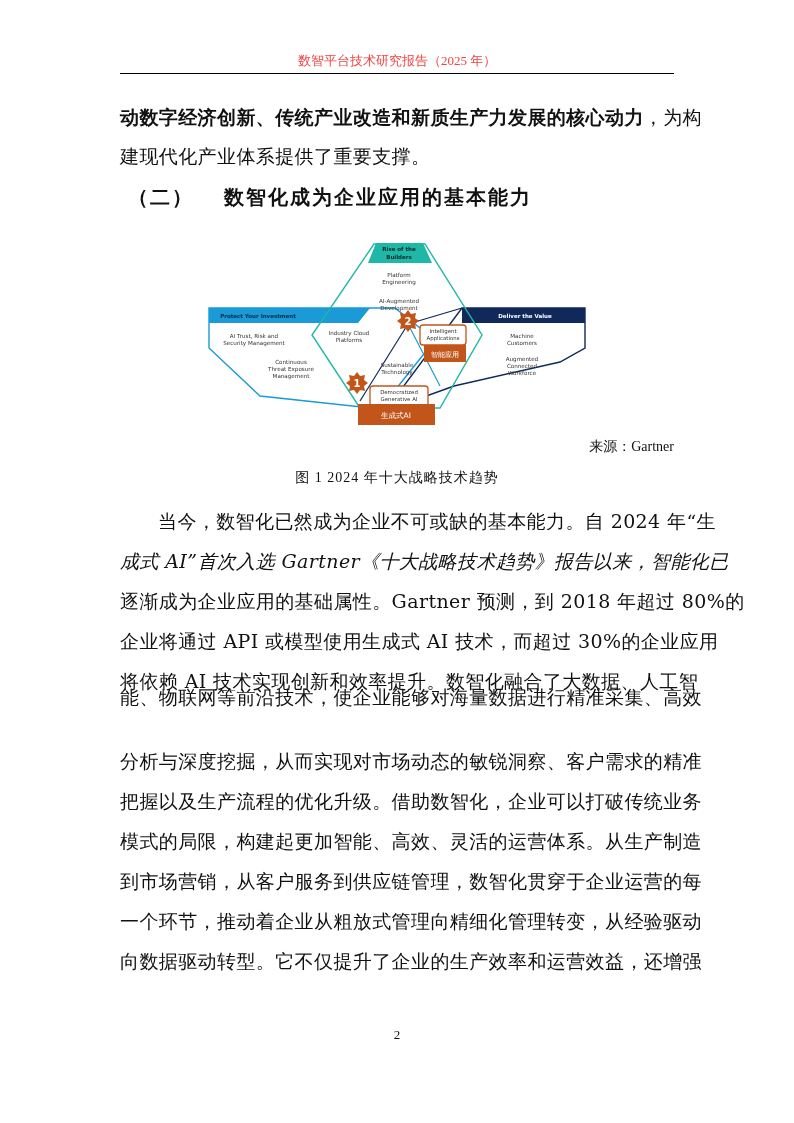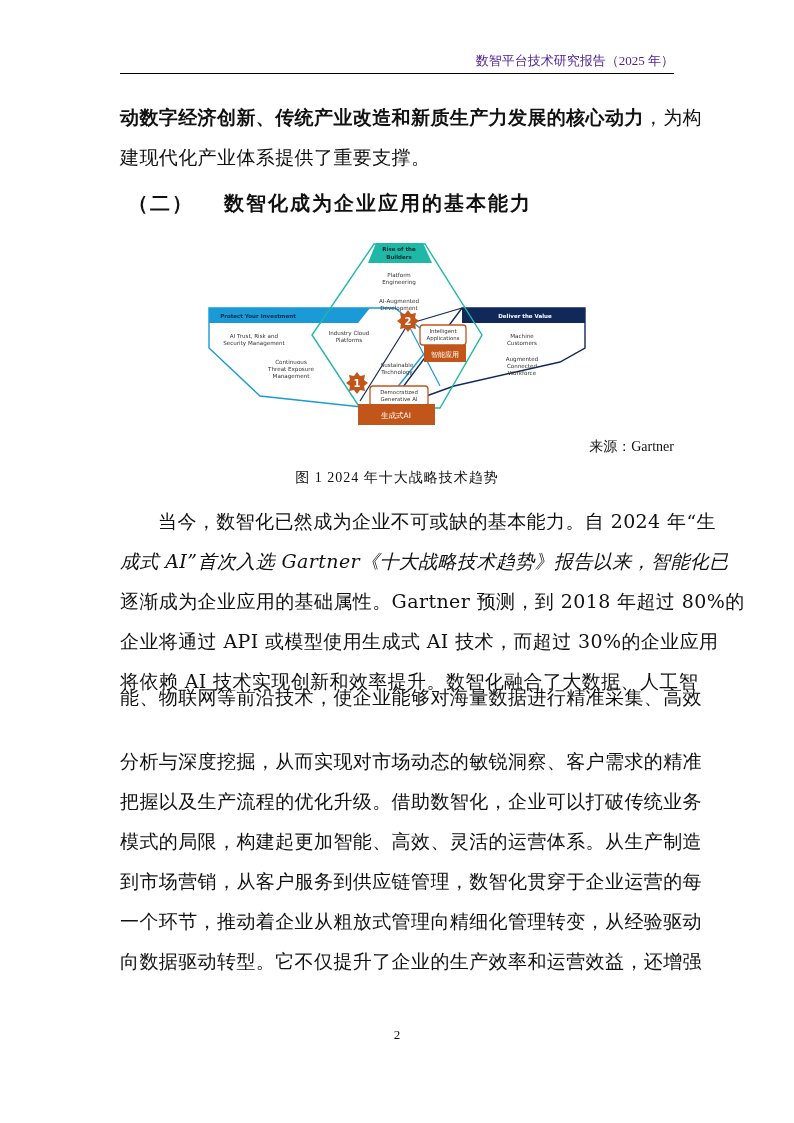--- a/index.html
+++ b/index.html
@@ -1,45 +1,45 @@
 <!DOCTYPE html>
 <html><head>
 <meta charset="utf-8">
 <style>
   html, body { margin: 0; padding: 0; background: #ffffff; }
   body { width: 794px; height: 1123px; position: relative; overflow: hidden;
          font-family: "DejaVu Serif", "Liberation Serif", serif; color: #111; }
-  .header { position: absolute; left: 120px; top: 52px; width: 554px; text-align: right;
-            font-family: "Liberation Serif", "DejaVu Serif", serif; font-size: 13px; color: #4c1d95; }
+  .header { position: absolute; left: 120px; top: 52px; width: 554px; text-align: center;
+            font-family: "Liberation Serif", "DejaVu Serif", serif; font-size: 13px; color: #ef4444; }
   .header-rule { position: absolute; left: 120px; top: 73px; width: 554px; height: 0; border-top: 1.2px solid #000; }
   .para-line { position: absolute; left: 120px; width: 554px; font-size: 19px; line-height: 26px;
                text-align: justify; text-align-last: justify; white-space: nowrap; letter-spacing: 0.4px; }
   .para-line.last { text-align-last: left; }
   .bold { font-family: Liberation Mono, monospace; font-weight: bold; }
-  .section-heading { position: absolute; left: 128px; top: 190px; font-size: 20px; font-weight: bold;
+  .section-heading { position: absolute; left: 128px; top: 184px; font-size: 20px; font-weight: bold;
                      font-family: Liberation Mono, monospace; letter-spacing: 2px; white-space: nowrap; }
   .section-heading .num { margin-right: 30px; }
   .figure { position: absolute; left: 200px; top: 236px; width: 400px; height: 196px; }
   .figure svg { width: 400px; height: 196px; display: block; }
   .source { position: absolute; right: 120px; top: 438px; font-size: 14px;
             font-family: "Liberation Serif", serif; }
   .caption { position: absolute; left: 120px; width: 554px; top: 469px; text-align: center;
              font-size: 14px; font-family: Liberation Serif, serif; letter-spacing: 1px; }
   .page-number { position: absolute; left: 0; width: 794px; top: 1027px; text-align: center;
                  font-size: 13px; font-family: "Liberation Serif", serif; }
   .indent { padding-left: 38px; box-sizing: border-box; }
 </style>
 </head>
 <body>
 
 <div class="header">数智平台技术研究报告（2025 年）</div>
 <div class="header-rule"></div>
 
 <div class="para-line" style="top:104px;"><span class="bold">动数字经济创新、传统产业改造和新质生产力发展的核心动力</span><span>，为构</span></div>
-<div class="para-line last" style="top:144px;">建现代化产业体系提供了重要支撑。</div>
+<div class="para-line last" style="top:144px;font-family:Liberation Serif, serif;">建现代化产业体系提供了重要支撑。</div>
 
 <div class="section-heading"><span class="num">（二）</span><span>数智化成为企业应用的基本能力</span></div>
 
 <div class="figure">
   <svg viewBox="0 0 400 196" xmlns="http://www.w3.org/2000/svg" font-family="DejaVu Sans, sans-serif">
 
     <polygon points="9,72 195,72 235,104 180,173 60,160 9,112" fill="none" stroke="#1a9ad6" stroke-width="1.4"></polygon>
     <rect x="9" y="72" width="128" height="15" fill="#1a9ad6"></rect>
     <polygon points="137,72 170,72 158,87 137,87" fill="#1a9ad6"></polygon>
 

